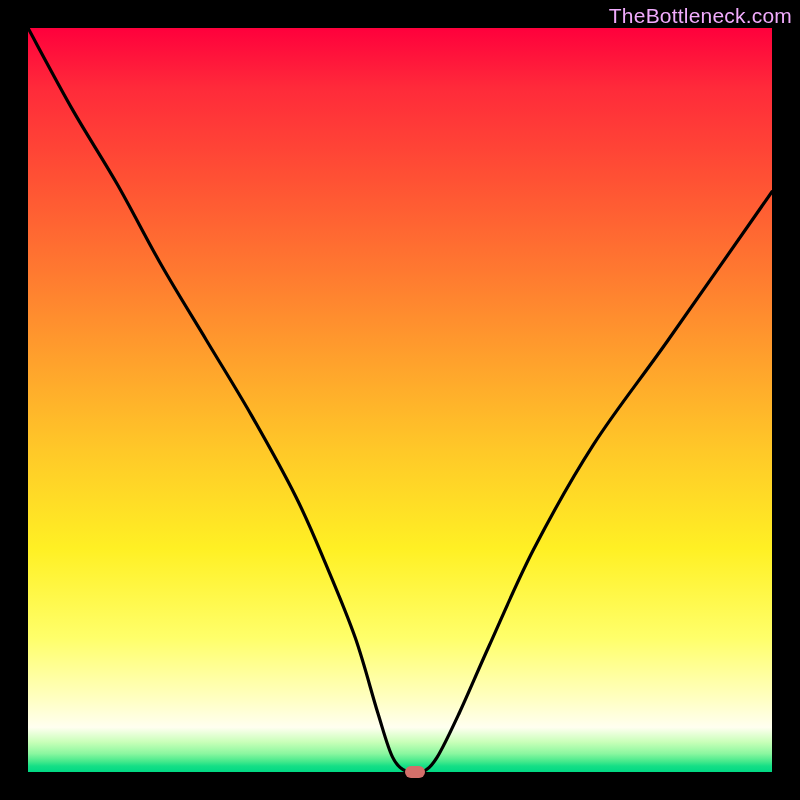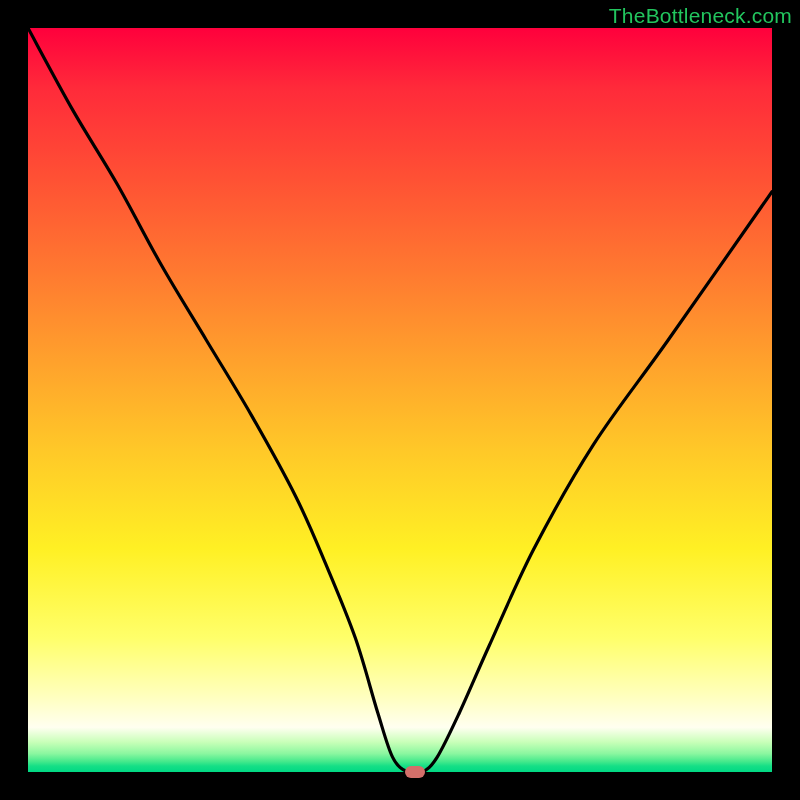--- a/index.html
+++ b/index.html
@@ -51,21 +51,21 @@
     left: 0; top: 0;
     width: 100%; height: 100%;
     pointer-events: none;
   }
   .watermark {
     position: absolute;
     top: 4px;
     right: 8px;
     font-family: Arial, Helvetica, sans-serif;
     font-size: 21px;
-    color: #22c55e;
+    color: #f0abfc;
     font-weight: 400;
     letter-spacing: 0.2px;
     user-select: none;
   }
   .marker {
     position: absolute;
     width: 20px;
     height: 12px;
     border-radius: 6px;
     background: #d36f6a;

